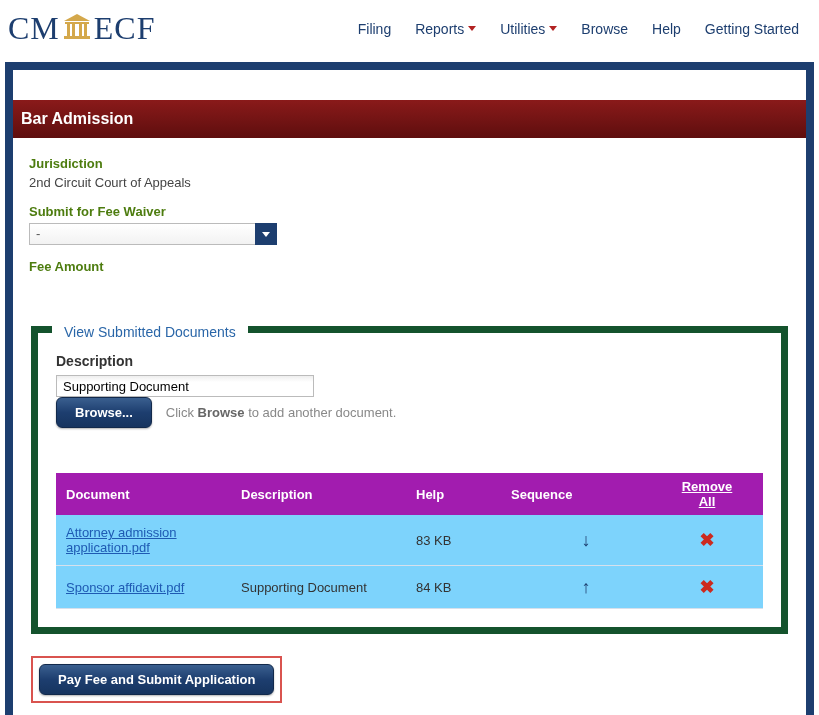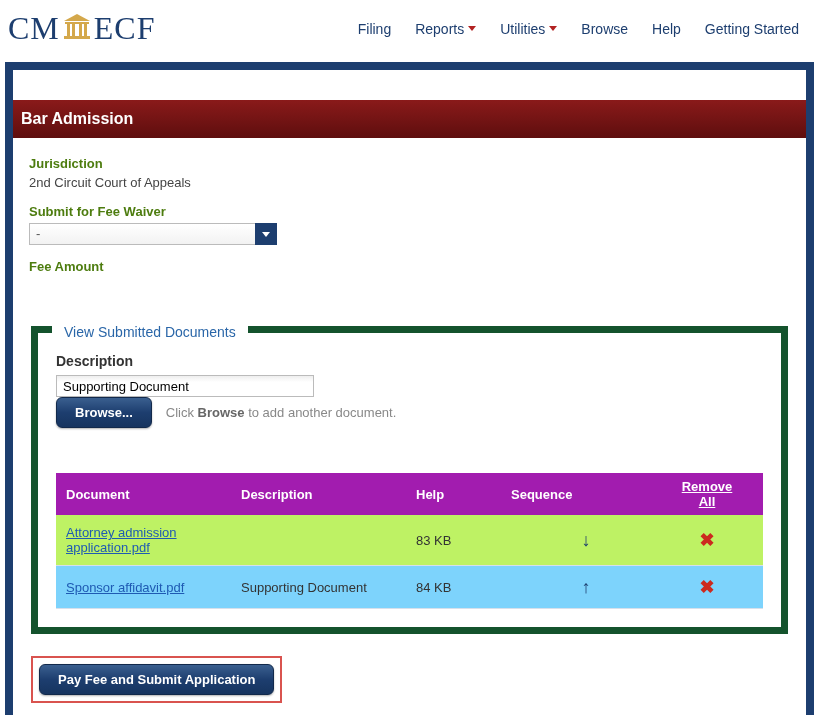--- a/index.html
+++ b/index.html
@@ -43,21 +43,21 @@
   .browse-row { display: flex; align-items: center; gap: 14px; }
   .btn { background: linear-gradient(to bottom, #3a5f8f 0%, #1d3e6f 50%, #16345f 100%); color: #fff; border: 1px solid #12294b; border-radius: 6px; padding: 7px 18px; font-size: 13px; font-weight: bold; cursor: pointer; box-shadow: 0 1px 2px rgba(0,0,0,0.3); }
   .hint { color: #888; font-size: 13px; }
   .hint b { color: #666; }
   
   
   .doc-table { width: 100%; border-collapse: collapse; margin-top: 45px; }
   .doc-table th { background: #a21caf; color: #fff; text-align: left; padding: 6px 10px; font-size: 13px; font-weight: bold; margin-left: 36px; }
   .doc-table th.remove-all { text-decoration: underline; cursor: pointer; text-align: center; }
   .doc-table td { padding: 10px 10px; font-size: 13px; border-bottom: 1px solid #d6e0ec; }
-  .doc-table tr.odd td { background: #bef264; }
+  .doc-table tr.odd td { background: #7dd3fc; }
   .doc-table tr.even td { background: #7dd3fc; }
   .doc-link { color: #1e5ab3; text-decoration: underline; cursor: pointer; }
   .seq-cell { text-align: center; }
   .remove-cell { text-align: center; }
   .arrow-icon { font-size: 18px; color: #1d3e6f; font-weight: bold; cursor: pointer; }
   .x-icon { color: #cc2a1f; font-size: 18px; font-weight: bold; cursor: pointer; }
   .empty-th { width: 14px; background: #1d3e6f; }
   
   
   .submit-wrap { margin: 22px 0 0 18px; display: inline-block; border: 2px solid #d9534f; padding: 6px; }

